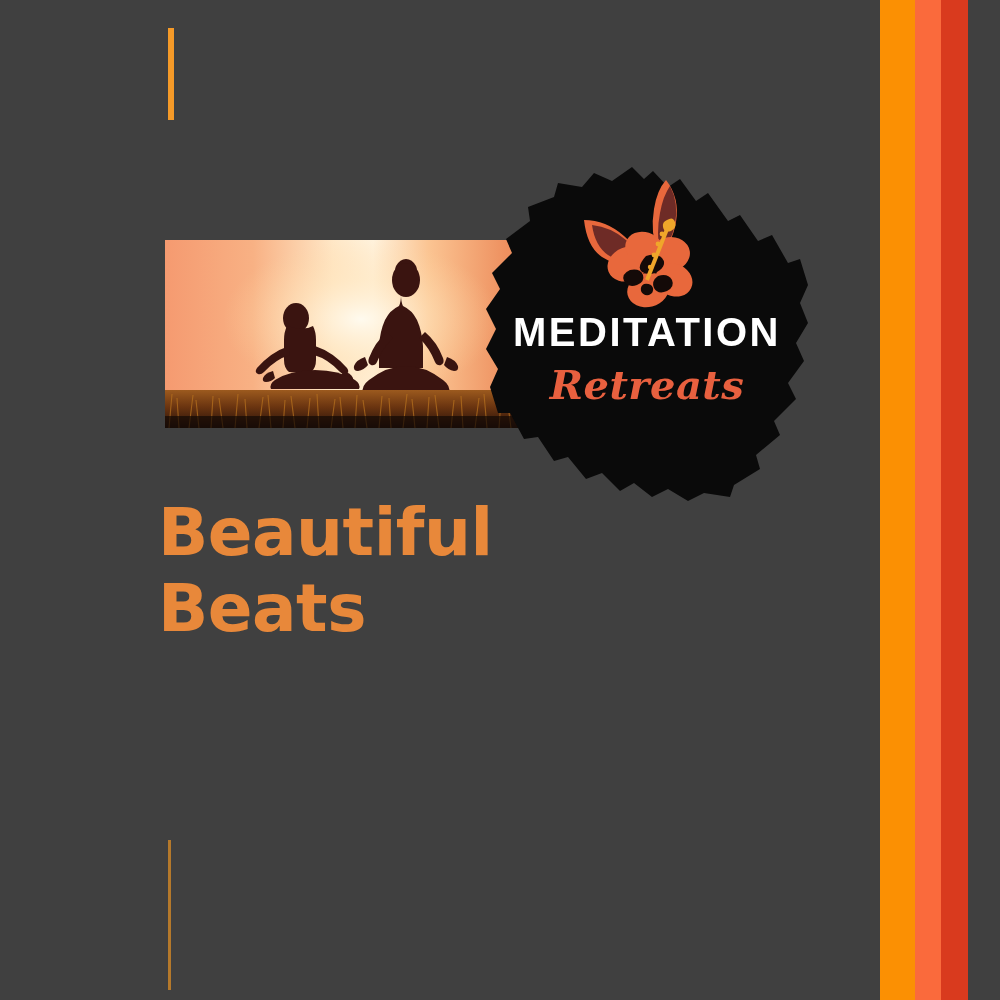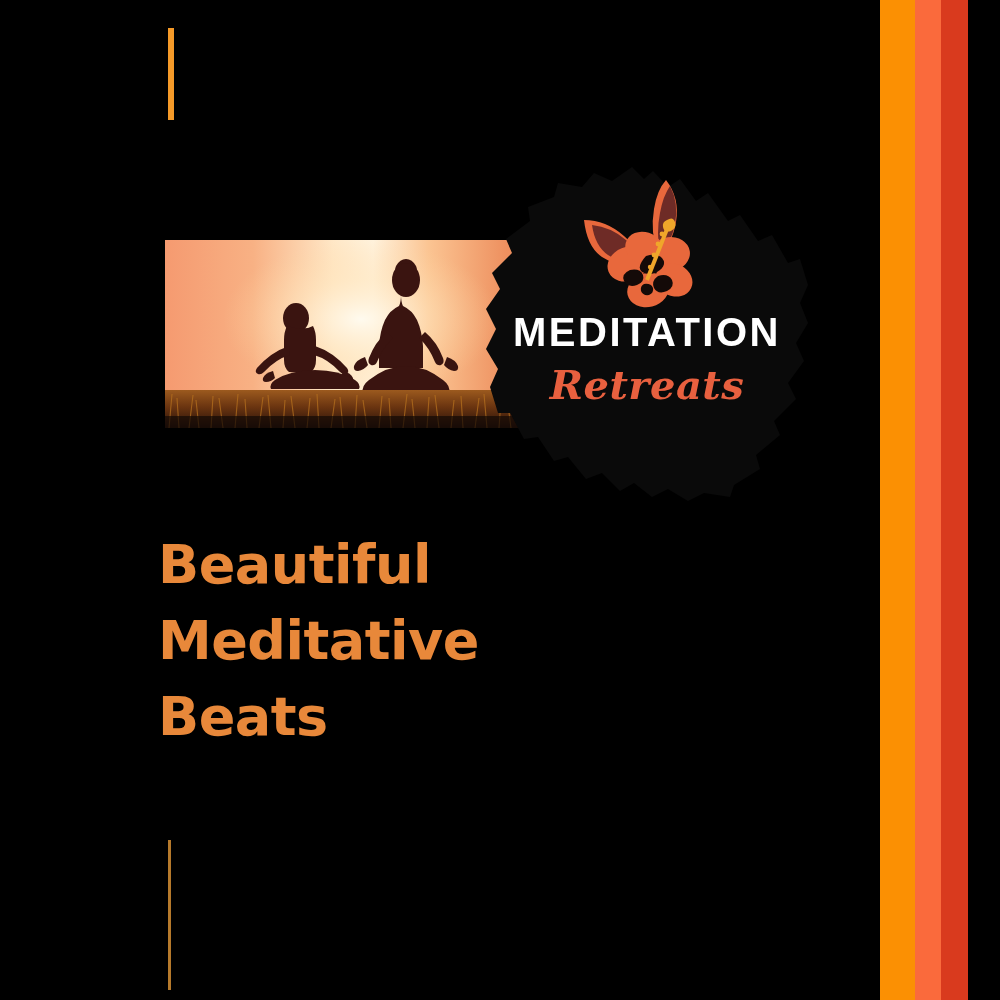--- a/index.html
+++ b/index.html
@@ -4,21 +4,21 @@
 <style>
   html, body {
     margin: 0;
     padding: 0;
     background: #1f1f1f;
   }
   #poster {
     position: relative;
     width: 1000px;
     height: 1000px;
-    background: #000000;
+    background: #404040;
     overflow: hidden;
     font-family: "Liberation Sans", sans-serif;
   }
 
   
   .stripe {
     position: absolute;
     top: 0;
     bottom: 0;
   }
@@ -106,24 +106,23 @@
 
   
   .headline {
     position: absolute;
     left: 158px;
     top: 495px;
     width: 560px;
     color: #E8883A;
     font-family: "DejaVu Sans", sans-serif;
     font-weight: bold;
-    font-size: 54px;
+    font-size: 66px;
     line-height: 76px;
     letter-spacing: -0.5px;
-    margin-top: 32px;
   }
   .headline .ln { display: block; white-space: nowrap; }
 </style>
 </head>
 <body>
 
 <div id="poster">
 
   <div class="rule-top"></div>
   <div class="rule-bottom"></div>
@@ -271,21 +270,20 @@
         </g>
       </svg>
     </div>
 
     <div class="badge-title">MEDITATION</div>
     <div class="badge-sub">Retreats</div>
   </div>
 
   <div class="headline">
     <span class="ln">Beautiful</span>
-    <span class="ln">Meditative</span>
     <span class="ln">Beats</span>
   </div>
 
   <div class="stripe stripe-orange"></div>
   <div class="stripe stripe-coral"></div>
   <div class="stripe stripe-brick"></div>
 
 </div>
 
 </body></html>

